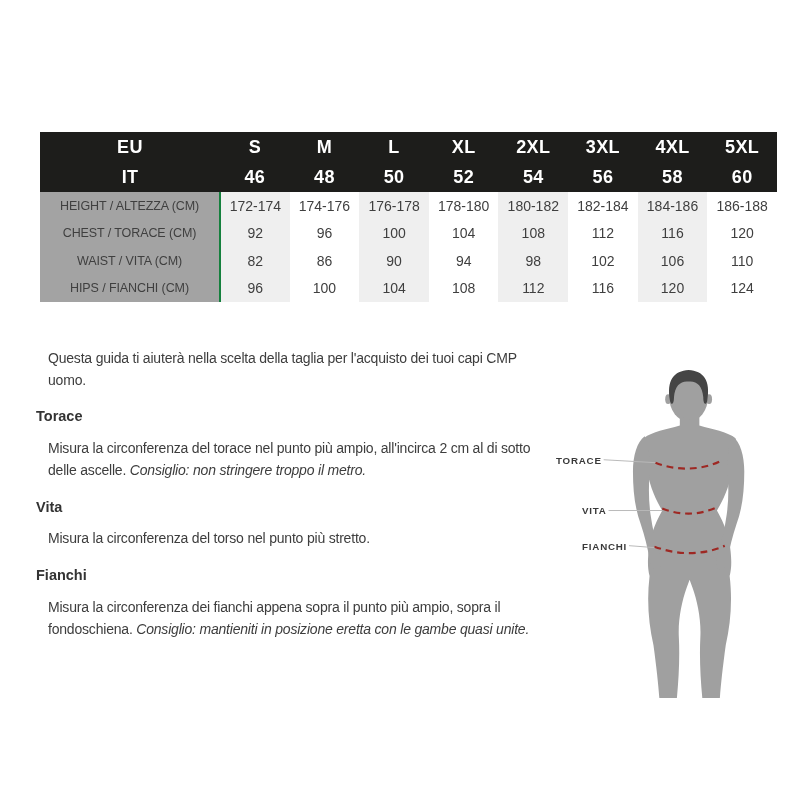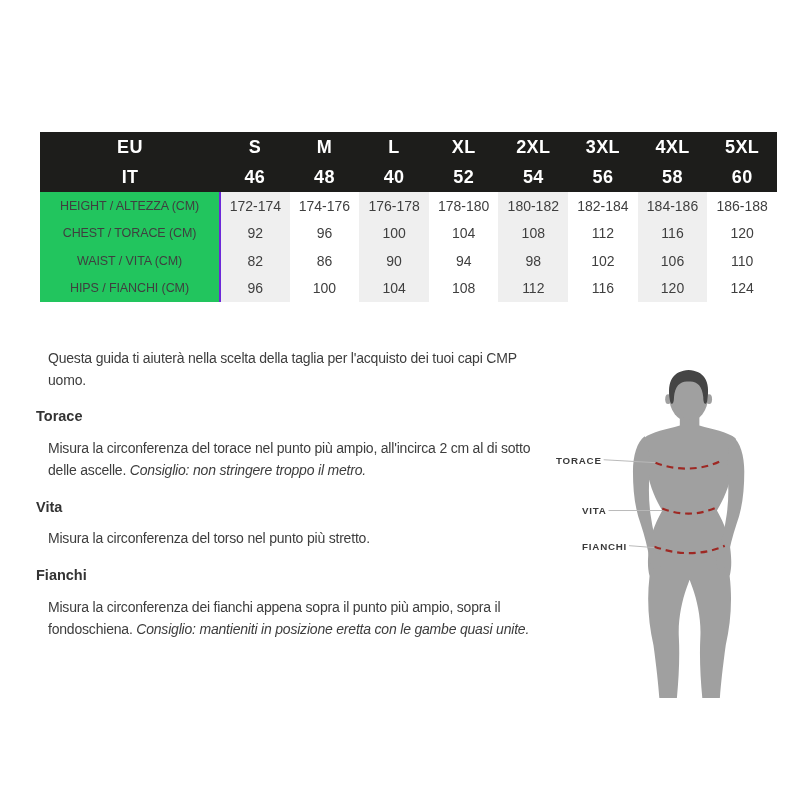--- a/index.html
+++ b/index.html
@@ -17,27 +17,27 @@
   col.c-size{width:69.6px;}
   col.stripe{background:#efefef;}
   thead th{
     background:#1d1d1b;color:#ffffff;
     font-size:18px;font-weight:bold;letter-spacing:.4px;
     height:30px;text-align:center;padding:0;
   }
   tbody th{
     font-weight:normal;font-size:12.5px;color:#3f3f3f;
     height:27.5px;text-align:center;padding:0;letter-spacing:-.1px;
-    background:#22c55e;
+    background:#a3a3a3;
   }
   tbody td{
     font-size:14px;color:#3f3f3f;text-align:center;
     height:27.5px;padding:0;
   }
-  tbody td:nth-of-type(1){border-left:2px solid #6d28d9;}
+  tbody td:nth-of-type(1){border-left:2px solid #15803d;}
   
   .content{display:flex;margin:46px 0 0 36px;}
   .text-col{width:510px;}
   .figure-col{width:254px;padding-top:18px;}
   h1.guide-title{
     font-size:24px;font-weight:400;color:#3a3a3a;
     line-height:1.2;margin:0 0 10px;
   }
   .text-col p{
     font-size:14px;letter-spacing:-.2px;line-height:1.55;
@@ -79,21 +79,21 @@
         <th>XL</th>
         <th>2XL</th>
         <th>3XL</th>
         <th>4XL</th>
         <th>5XL</th>
       </tr>
       <tr>
         <th>IT</th>
         <th>46</th>
         <th>48</th>
-        <th>40</th>
+        <th>50</th>
         <th>52</th>
         <th>54</th>
         <th>56</th>
         <th>58</th>
         <th>60</th>
       </tr>
     </thead>
     <tbody>
       <tr>
         <th>HEIGHT / ALTEZZA (CM)</th>

